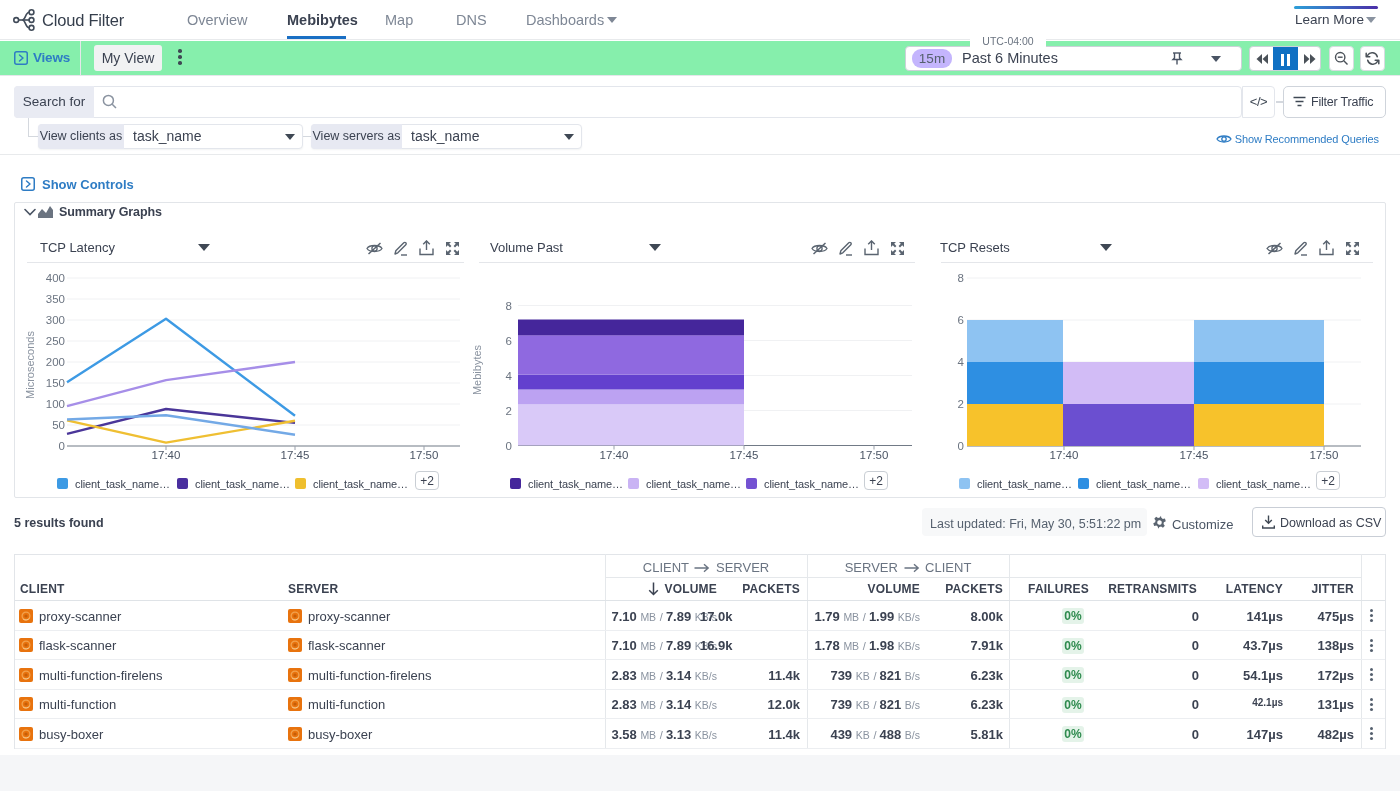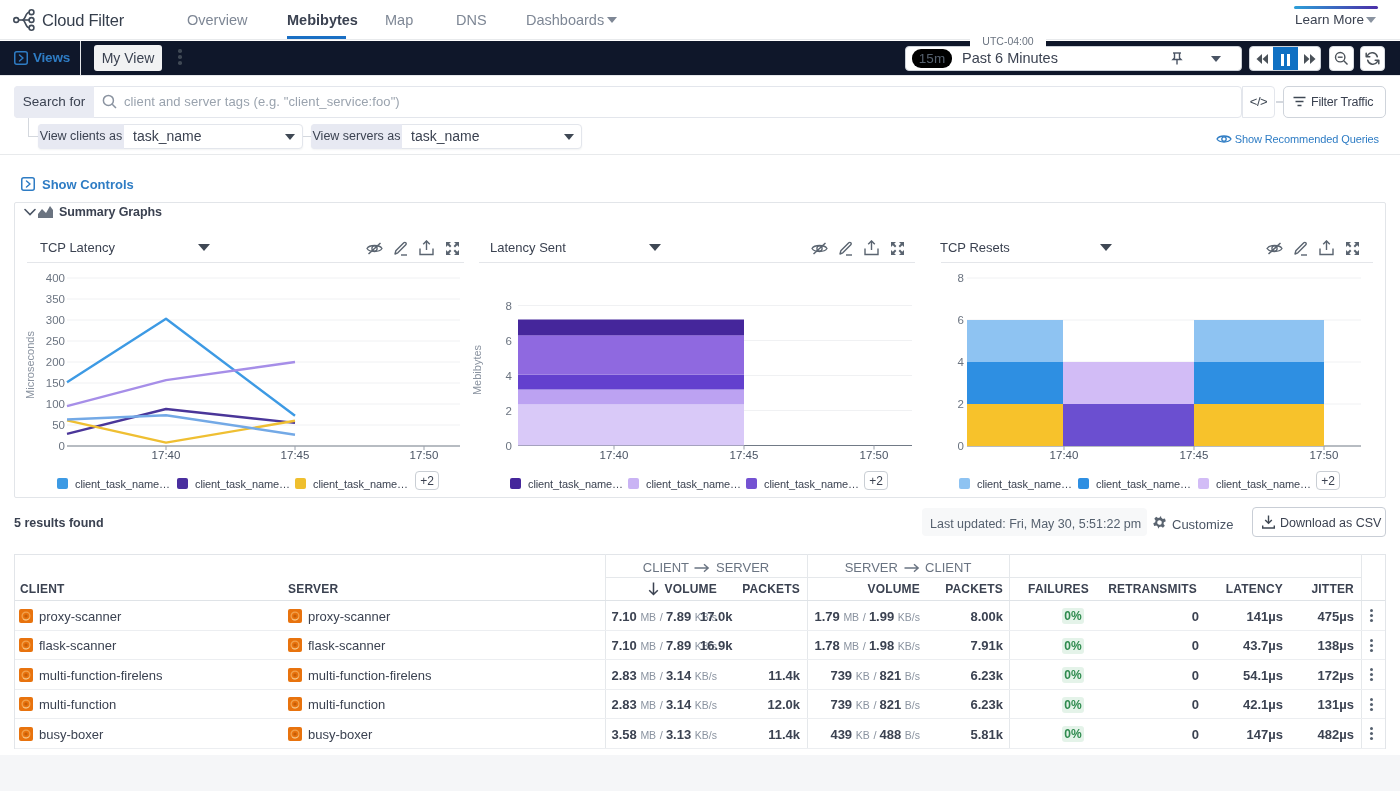--- a/index.html
+++ b/index.html
@@ -35,33 +35,33 @@
 <div class="navlink" style="left:287px;color:#3b4251;font-weight:bold;">Mebibytes</div>
 <div class="abs" style="left:287px;top:36px;width:59px;height:3px;background:#1a6fc4;"></div>
 <div class="navlink" style="left:385px;">Map</div>
 <div class="navlink" style="left:456px;">DNS</div>
 <div class="navlink" style="left:526px;">Dashboards</div>
 <span class="abs caret" style="left:607px;top:17px;"></span>
 <div class="abs" style="left:1294px;top:6px;width:84px;height:3px;background:linear-gradient(to right,#2d9fd8,#4b2ea8);border-radius:2px;"></div>
 <div class="abs" style="left:1295px;top:12px;font-size:13.5px;color:#3b4251;white-space:nowrap;">Learn More</div>
 <span class="abs caret" style="left:1366px;top:17px;border-top-color:#8a93a0;"></span>
 </div>
-<div class="abs" style="left:0;top:41px;width:1400px;height:35px;background:#0f172a;border-bottom:1px solid #e5e7ea;">
+<div class="abs" style="left:0;top:41px;width:1400px;height:35px;background:#86efac;border-bottom:1px solid #e5e7ea;">
 <svg class="abs" style="left:14px;top:10px" width="14" height="14" viewBox="0 0 14 14">
 <rect x="0.75" y="0.75" width="12.5" height="12.5" rx="2" fill="none" stroke="#2e7cc4" stroke-width="1.5"></rect>
 <path d="M5.5 4 L9 7 L5.5 10" fill="none" stroke="#2e7cc4" stroke-width="1.5" stroke-linecap="round" stroke-linejoin="round"></path>
 </svg>
 <div class="abs" style="left:33px;top:0;height:35px;line-height:34px;font-size:13.5px;color:#2e7cc4;font-weight:bold;letter-spacing:-0.2px;">Views</div>
 <div class="abs" style="left:80px;top:0;width:1px;height:34px;background:#e5e7ea;"></div>
 <div class="abs" style="left:94px;top:4px;width:68px;height:26px;background:#f1f2f3;border-radius:3px;text-align:center;line-height:26px;font-size:14px;color:#3b4251;">My View</div>
 <div class="abs" style="left:178px;top:8px;width:3.5px;height:3.5px;background:#3f4854;border-radius:50%;box-shadow:0 6px 0 #3f4854, 0 12px 0 #3f4854;"></div>
 </div>
 <div class="abs" style="left:905px;top:46px;width:337px;height:25px;border:1px solid #ccd1d8;border-radius:4px;background:#fff;"></div>
 <div class="abs" style="left:970px;top:36px;width:76px;height:11px;background:#fff;text-align:center;font-size:10.5px;color:#6b7481;line-height:11px;">UTC-04:00</div>
-<div class="abs" style="left:912px;top:49px;width:40px;height:19px;background:#000000;border-radius:9px;text-align:center;line-height:19px;font-size:13.5px;color:#55606e;">15m</div>
+<div class="abs" style="left:912px;top:49px;width:40px;height:19px;background:#c4b5fd;border-radius:9px;text-align:center;line-height:19px;font-size:13.5px;color:#55606e;">15m</div>
 <div class="abs" style="left:962px;top:46px;height:25px;line-height:25px;font-size:14.5px;color:#3b4251;">Past 6 Minutes</div>
 <svg class="abs" style="left:1170px;top:51px" width="14" height="15" viewBox="0 0 14 15">
 <g stroke="#4a5464" stroke-width="1.4" fill="none">
 <path d="M3 2 H11"></path>
         <path d="M4.5 2 V7 L3 8.5 H11 L9.5 7 V2"></path>
         <path d="M7 8.5 V13.5"></path>
 </g>
     </svg>
 <span class="abs caret" style="left:1211px;top:56px;border-top-color:#4a5464;"></span>
 <div class="abs" style="left:1249px;top:46px;width:72px;height:25px;border:1px solid #ccd1d8;border-radius:4px;background:#fff;overflow:hidden;">
@@ -100,21 +100,20 @@
     </svg>
 <div class="abs" style="left:0;top:76px;width:1400px;height:79px;background:#fff;border-bottom:1px solid #e8eaec;"></div>
 <div class="abs" style="left:14px;top:86px;width:1228px;height:32px;border:1px solid #e3e6ec;border-radius:4px;background:#fff;"></div>
 <div class="abs" style="left:14px;top:86px;width:80px;height:32px;background:#e9ebf3;border-radius:4px 0 0 4px;line-height:32px;text-align:center;font-size:13.5px;color:#3b4251;">Search for</div>
 <svg class="abs" style="left:102px;top:94px" width="15" height="15" viewBox="0 0 15 15">
 <g fill="none" stroke="#8a93a0" stroke-width="1.5">
         <circle cx="6.4" cy="6.4" r="5"></circle>
         <path d="M10.2 10.2 L14 14"></path>
       </g>
     </svg>
-<div class="abs" style="left:124px;top:86px;height:32px;line-height:32px;font-size:13px;color:#9aa3ae;letter-spacing:0.1px;">client and server tags (e.g. "client_service:foo")</div>
 <div class="abs" style="left:1242px;top:86px;width:33px;height:32px;border:1px solid #e3e6ec;border-radius:0 4px 4px 0;background:#fff;line-height:30px;text-align:center;font-size:13px;color:#3f4854;letter-spacing:-0.5px;">&lt;/&gt;</div>
 <div class="abs" style="left:1276px;top:101px;width:7px;height:1.5px;background:#d4d8de;"></div>
 <div class="abs" style="left:1283px;top:86px;width:103px;height:32px;border:1px solid #cfd4db;border-radius:5px;background:#fff;"></div>
 <svg class="abs" style="left:1293px;top:96px" width="13" height="12" viewBox="0 0 13 12">
 <g stroke="#3f4854" stroke-width="1.5" fill="none">
         <path d="M0.5 1.5 H12.5"></path>
         <path d="M2.5 5.5 H10.5"></path>
         <path d="M4.5 9.5 H8.5"></path>
       </g>
     </svg>
@@ -174,21 +173,21 @@
     </svg>
 <svg class="abs" style="left:445px;top:241px" width="15" height="15" viewBox="0 0 15 15">
 <g fill="#5a6470">
         <path d="M9 1 H14 V6 L12.2 4.2 L10 6.4 L8.6 5 L10.8 2.8 Z"></path>
         <path d="M1 9 L2.8 10.8 L5 8.6 L6.4 10 L4.2 12.2 L6 14 H1 Z"></path>
         <path d="M1 6 V1 H6 L4.2 2.8 L6.4 5 L5 6.4 L2.8 4.2 Z"></path>
         <path d="M14 9 V14 H9 L10.8 12.2 L8.6 10 L10 8.6 L12.2 10.8 Z"></path>
       </g>
     </svg>
 <div class="abs" style="left:27px;top:262px;width:437px;height:1px;background:#e4e6ea;"></div>
-<div class="abs" style="left:490px;top:240px;font-size:13px;letter-spacing:0;color:#3b4251;">Latency Sent</div>
+<div class="abs" style="left:490px;top:240px;font-size:13px;letter-spacing:0;color:#3b4251;">Volume Past</div>
 <span class="abs caret" style="left:649px;top:244px;border-top-color:#3f4854;border-left-width:6px;border-right-width:6px;border-top-width:7px;"></span>
 <svg class="abs" style="left:811px;top:241px" width="17" height="15" viewBox="0 0 17 15">
 <g fill="none" stroke="#5a6470" stroke-width="1.3">
         <path d="M1 7.5 C3.5 3.5 13.5 3.5 16 7.5 C13.5 11.5 3.5 11.5 1 7.5 Z"></path>
         <circle cx="8.5" cy="7.5" r="2.6"></circle>
         <path d="M2.5 13 L14.5 2" stroke-width="1.5"></path>
       </g>
     </svg>
 <svg class="abs" style="left:838px;top:241px" width="15" height="15" viewBox="0 0 15 15">
 <g fill="none" stroke="#5a6470" stroke-width="1.4">
@@ -458,21 +457,21 @@
         <circle cx="7" cy="7" r="3.9" fill="none" stroke="#f2a24d" stroke-width="1.3"></circle>
         <circle cx="7" cy="7" r="1.6" fill="#c65e07"></circle>
         <path d="M4.2 10.2 A4.6 4.6 0 0 0 10.6 9" fill="none" stroke="#f6c98f" stroke-width="1"></path>
       </svg>multi-function</div>
 <div class="abs" style="left:567px;top:697.3px;width:150px;text-align:right;font-size:13px;white-space:nowrap;"><span class="num">2.83</span> <span class="unit">MB</span> <span style="color:#8a93a0;font-size:11px;"> / </span> <span class="num">3.14</span> <span class="unit">KB/s</span></div>
 <div class="abs" style="left:700px;top:697.3px;width:100px;text-align:right;font-size:13px;font-weight:bold;color:#3b4251;">12.0k</div>
 <div class="abs" style="left:770px;top:697.3px;width:150px;text-align:right;font-size:13px;white-space:nowrap;"><span class="num">739</span> <span class="unit">KB</span> <span style="color:#8a93a0;font-size:11px;"> / </span> <span class="num">821</span> <span class="unit">B/s</span></div>
 <div class="abs" style="left:903px;top:697.3px;width:100px;text-align:right;font-size:13px;font-weight:bold;color:#3b4251;">6.23k</div>
 <div class="abs" style="left:1062px;top:696.7px;width:22px;height:16px;background:#e4f3e9;border-radius:3px;text-align:center;line-height:16px;font-size:12px;font-weight:bold;color:#2f8b4f;">0%</div>
 <div class="abs" style="left:1099px;top:697.3px;width:100px;text-align:right;font-size:13px;font-weight:bold;color:#3b4251;">0</div>
-<div class="abs" style="left:1183px;top:697.3px;width:100px;text-align:right;font-size:13px;font-weight:bold;color:#3b4251;">42.1µs</div>
+<div class="abs" style="left:1183px;top:697.3px;width:100px;text-align:right;font-size:10px;font-weight:bold;color:#3b4251;">42.1µs</div>
 <div class="abs" style="left:1254px;top:697.3px;width:100px;text-align:right;font-size:13px;font-weight:bold;color:#3b4251;">131µs</div>
 <div class="abs" style="left:1370px;top:697.7px;width:3px;height:3px;background:#55606e;border-radius:50%;box-shadow:0 5px 0 #55606e, 0 10px 0 #55606e;"></div>
 <div class="abs" style="left:15px;top:747.7px;width:1370px;height:1px;background:#eceef1;"></div>
 <div class="abs" style="left:19px;top:726.8px;font-size:13px;color:#3b4251;white-space:nowrap;"><svg width="14" height="14" viewBox="0 0 14 14" style="display:inline-block;vertical-align:-2px;margin-right:6px;">
         <rect x="0" y="0" width="14" height="14" rx="2" fill="#e8730e"></rect>
         <circle cx="7" cy="7" r="3.9" fill="none" stroke="#f2a24d" stroke-width="1.3"></circle>
         <circle cx="7" cy="7" r="1.6" fill="#c65e07"></circle>
         <path d="M4.2 10.2 A4.6 4.6 0 0 0 10.6 9" fill="none" stroke="#f6c98f" stroke-width="1"></path>
       </svg>busy-boxer</div>
 <div class="abs" style="left:288px;top:726.8px;font-size:13px;color:#3b4251;white-space:nowrap;"><svg width="14" height="14" viewBox="0 0 14 14" style="display:inline-block;vertical-align:-2px;margin-right:6px;">

